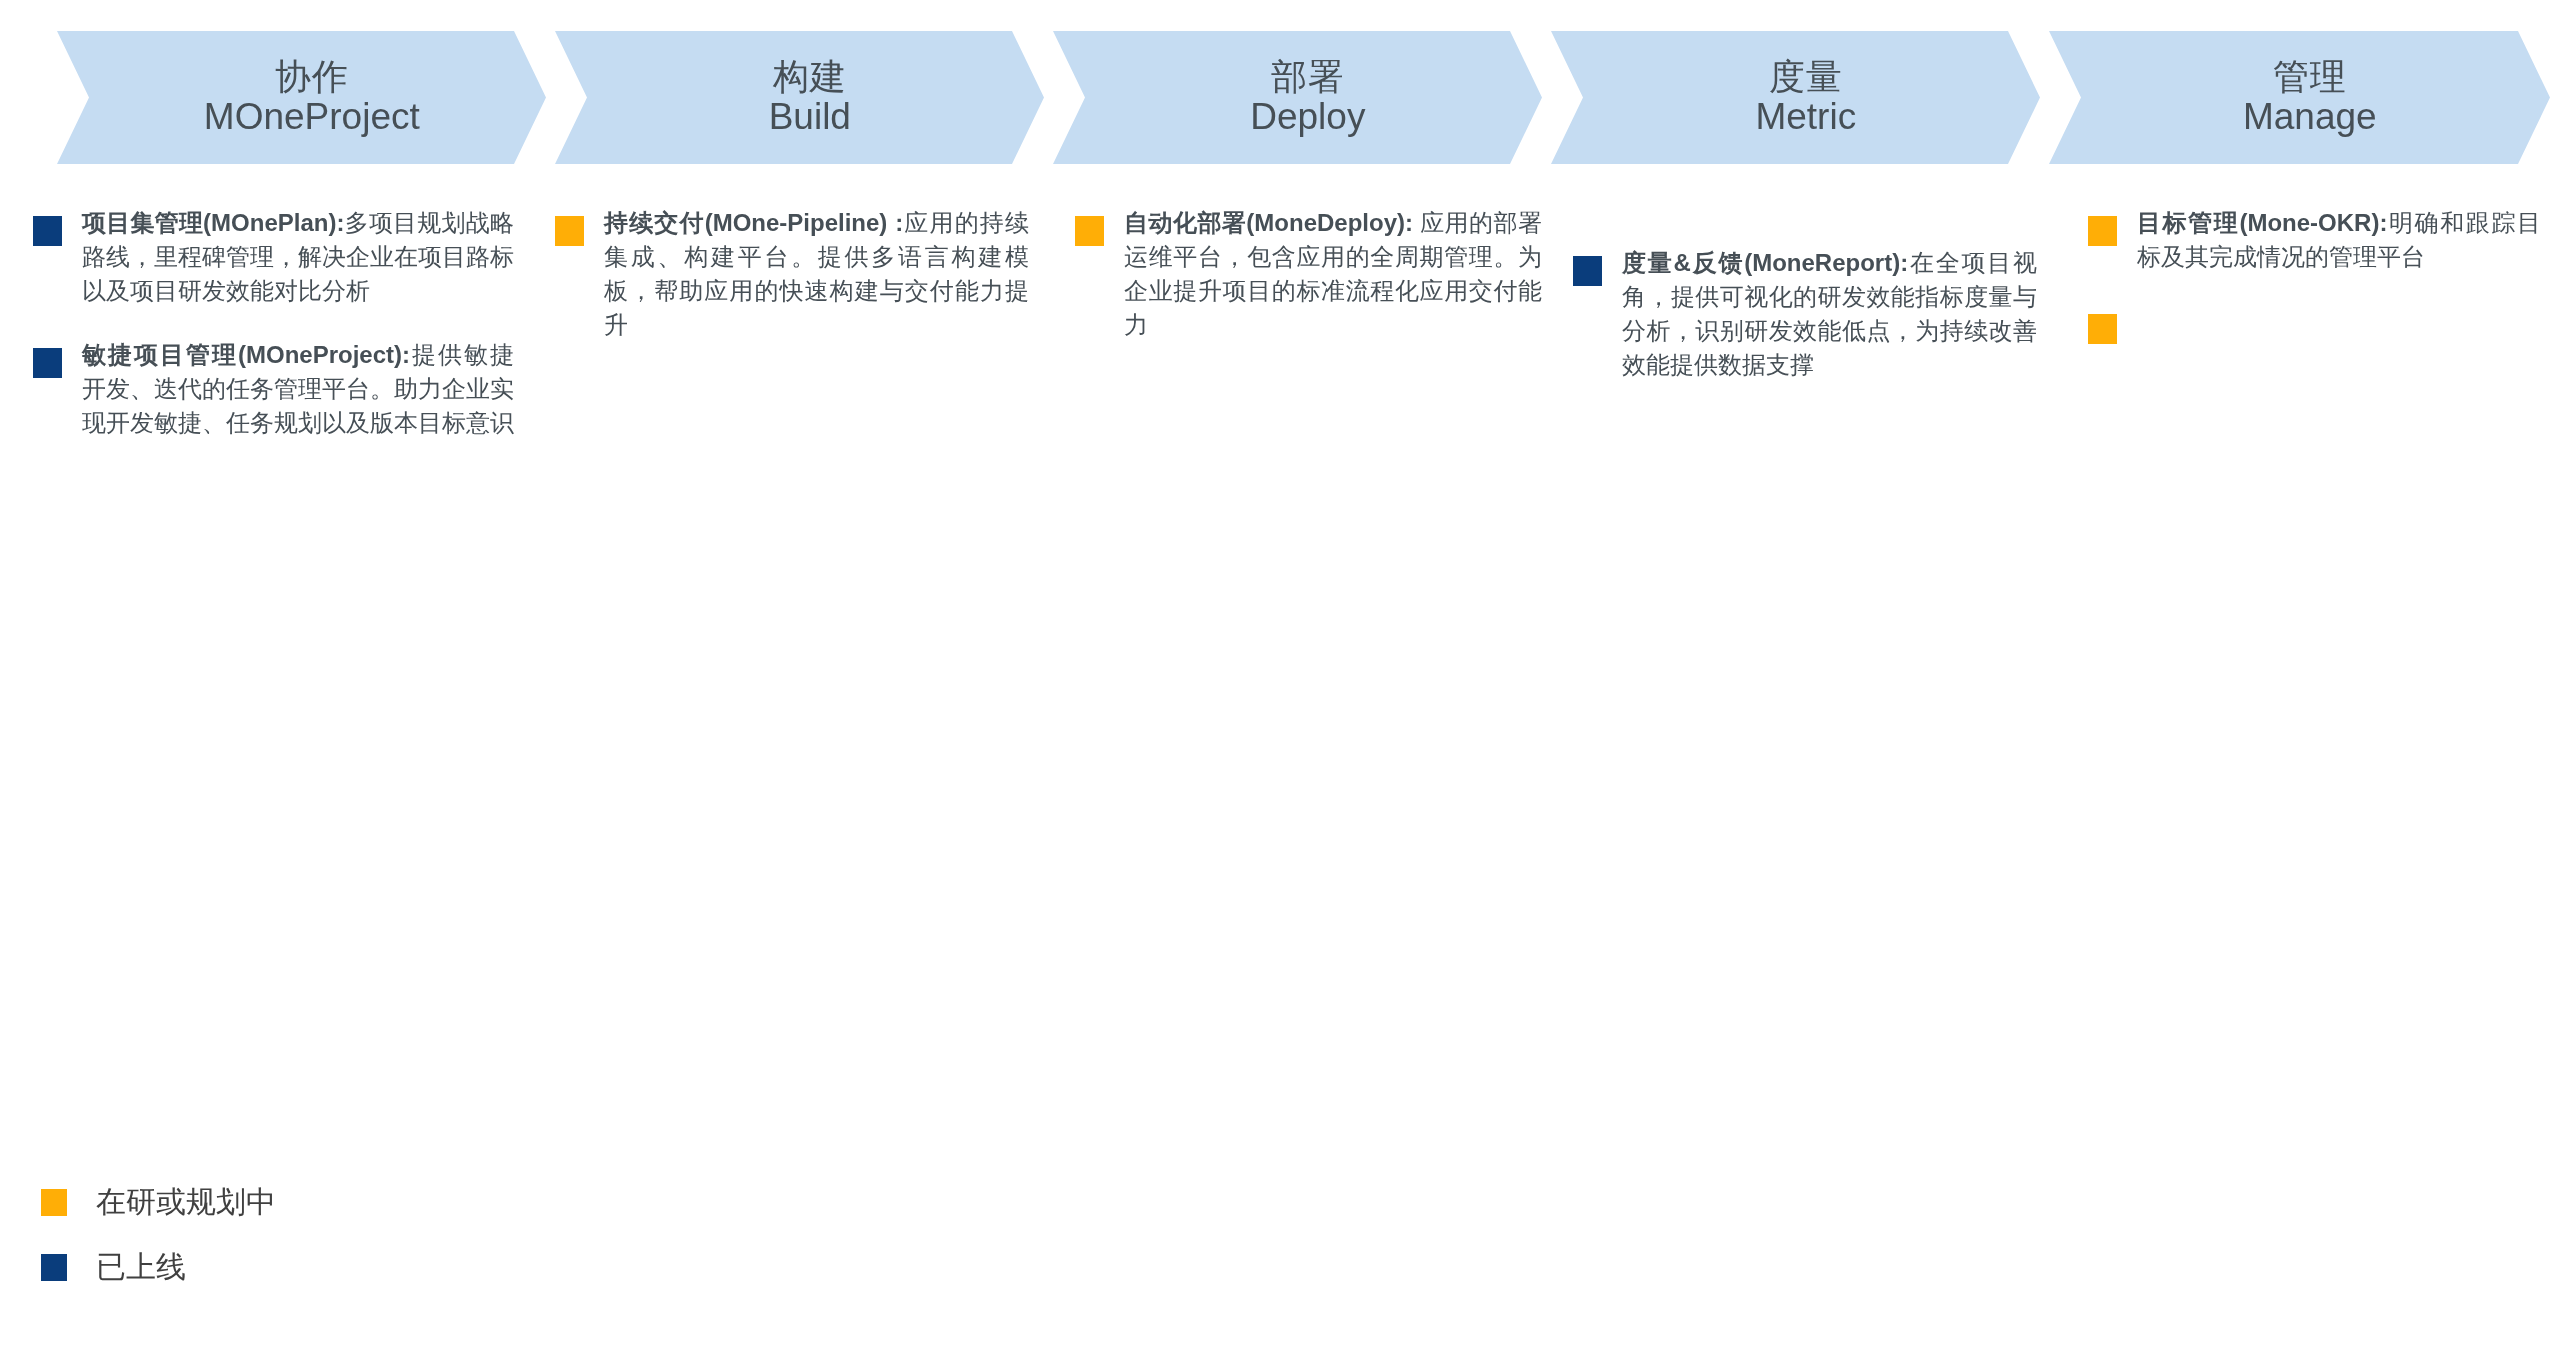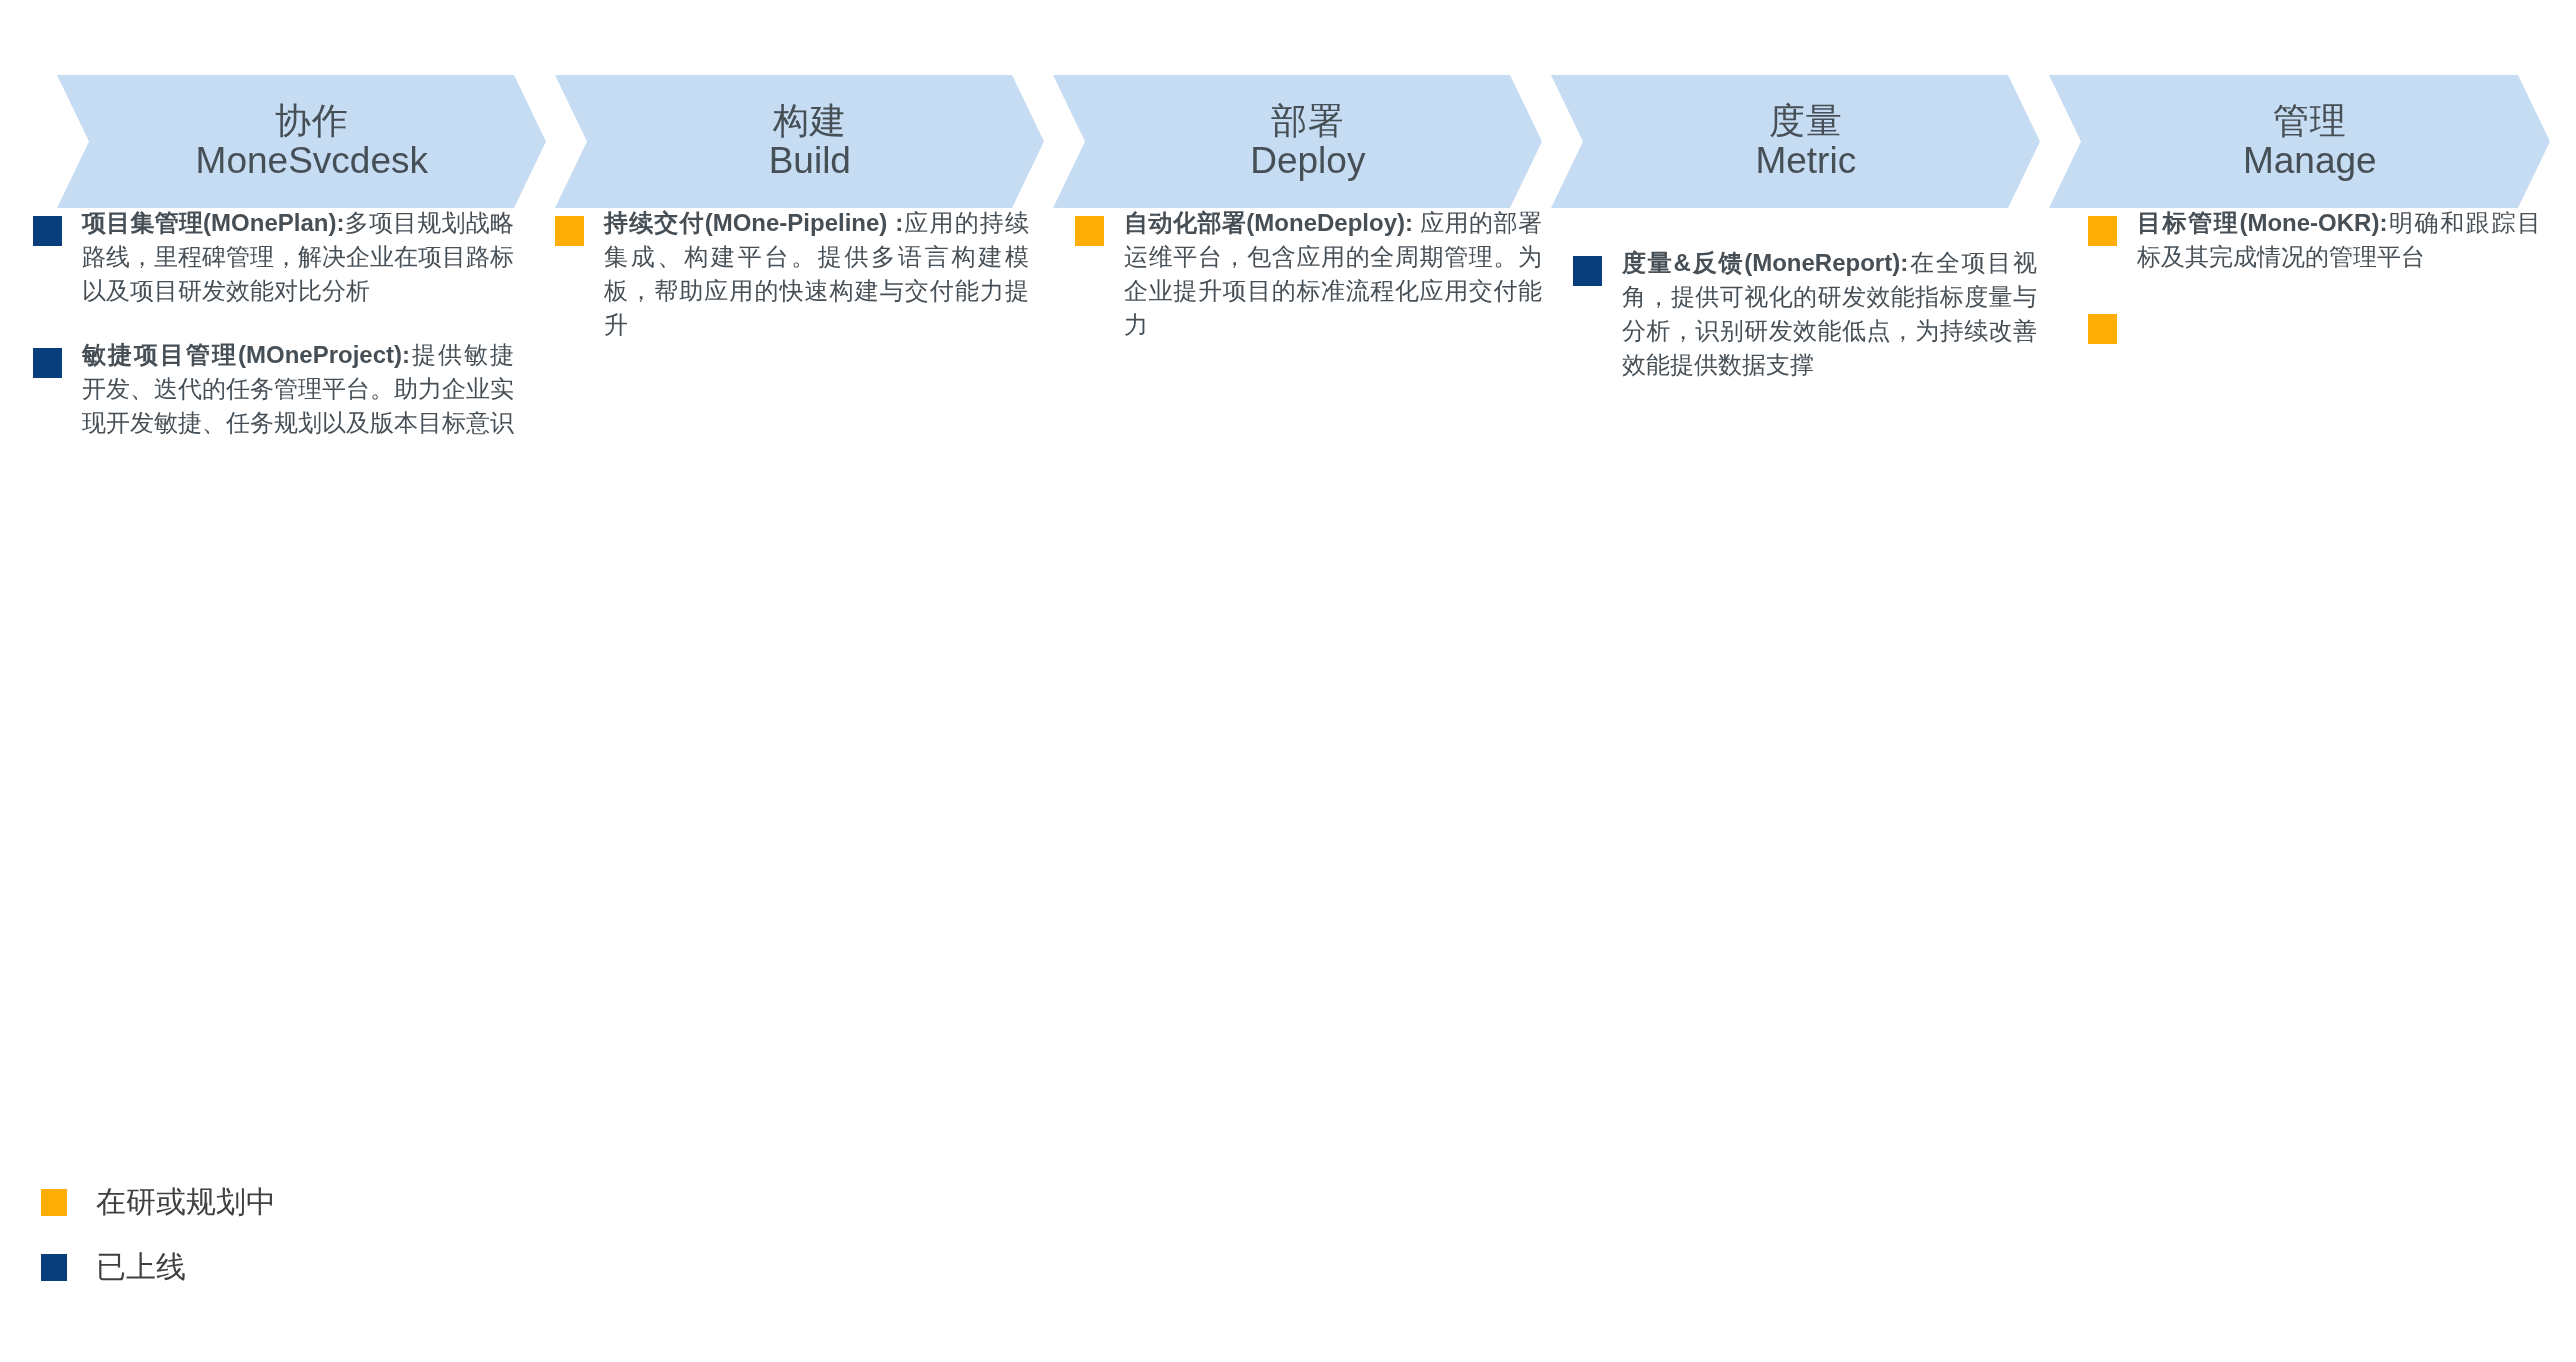--- a/index.html
+++ b/index.html
@@ -21,21 +21,20 @@
     overflow: hidden;
   }
 
   
   #chevron-band {
     position: absolute;
     left: 0;
     top: 0;
     width: 2576px;
     height: 179px;
-    margin-top: 44px;
   }
   .chevron {
     position: absolute;
     top: 31px;
     height: 133px;
     background: #c5dcf2;
     display: flex;
     flex-direction: column;
     align-items: center;
     justify-content: center;
@@ -132,21 +131,21 @@
 </style>
 </head>
 <body>
 
 <div id="canvas">
 
   <div id="chevron-band">
 
     <div class="chevron first" style="left:57px;  width:489px;">
       <div class="chev-cn">协作</div>
-      <div class="chev-en">MoneSvcdesk</div>
+      <div class="chev-en">MOneProject</div>
     </div>
 
     <div class="chevron notched" style="left:555px; width:489px;">
       <div class="chev-cn">构建</div>
       <div class="chev-en">Build</div>
     </div>
 
     <div class="chevron notched" style="left:1053px; width:489px;">
       <div class="chev-cn">部署</div>
       <div class="chev-en">Deploy</div>

